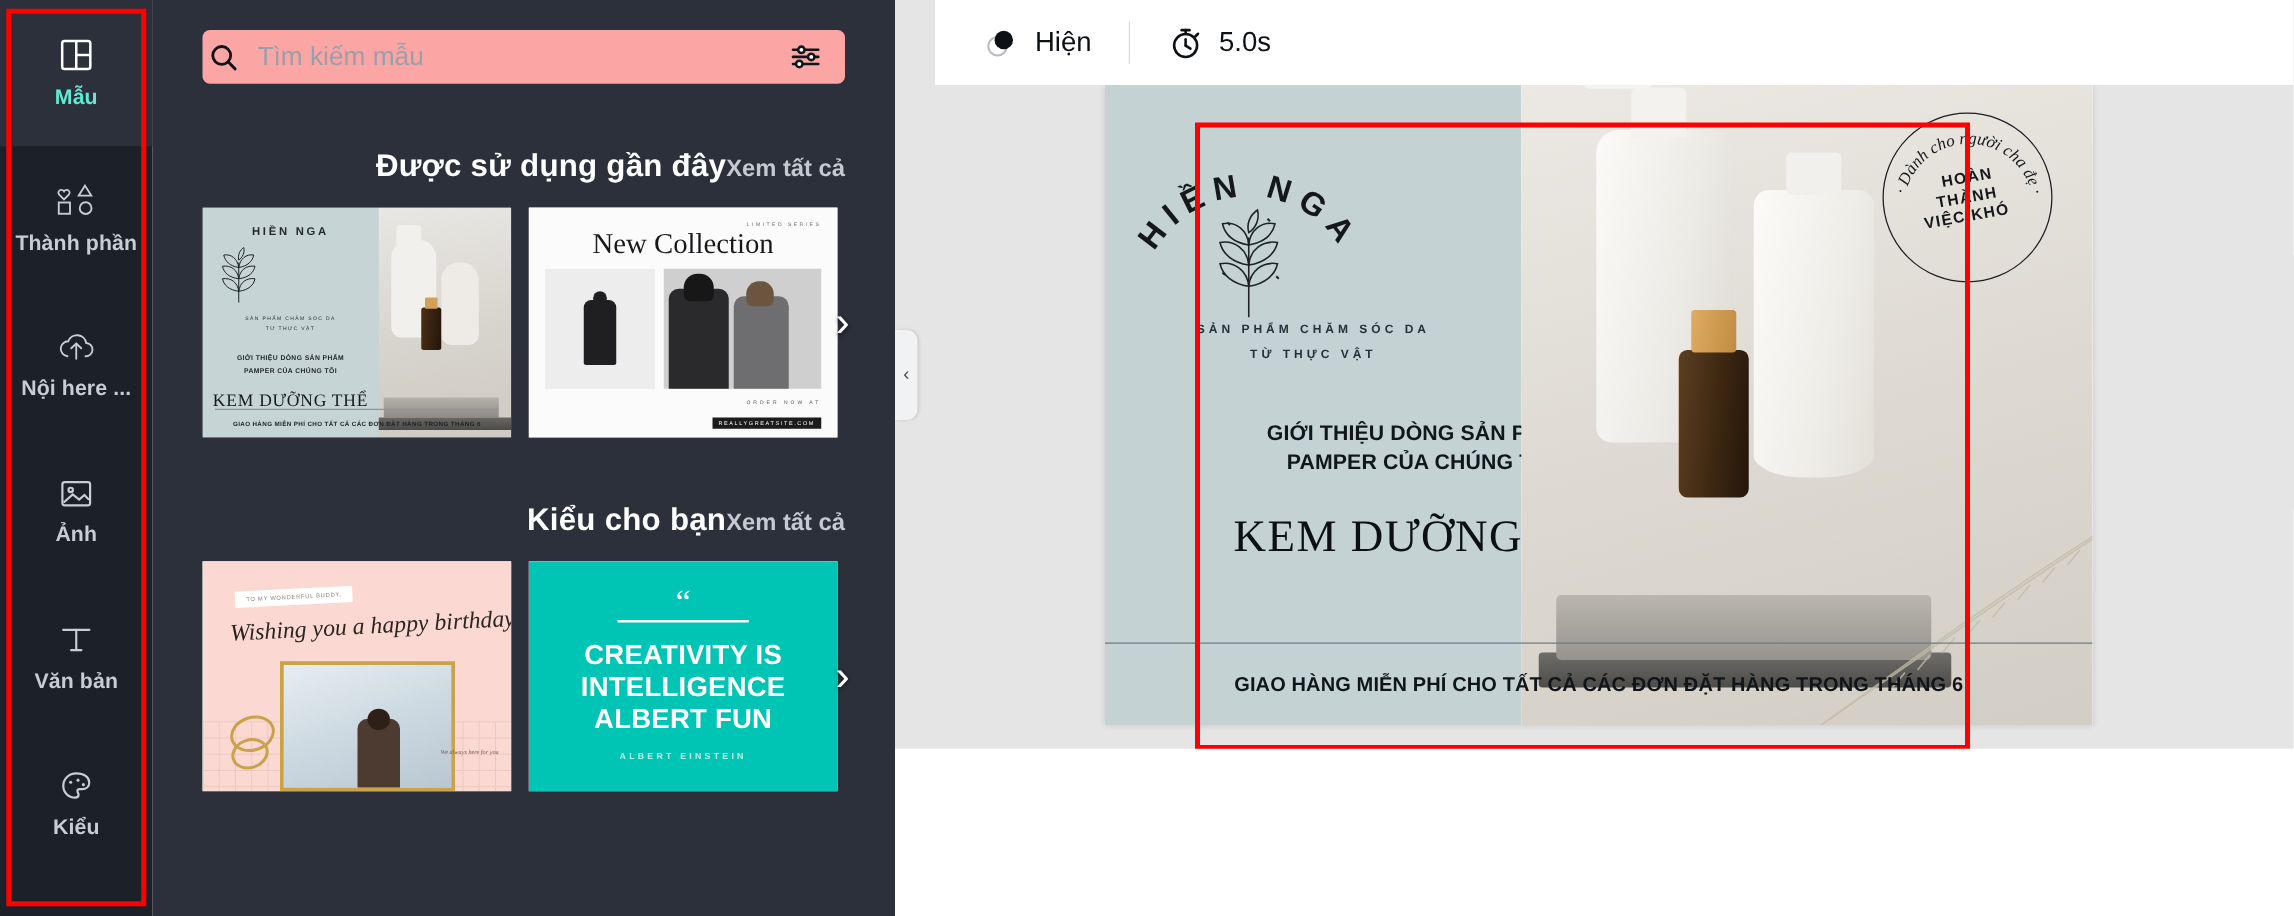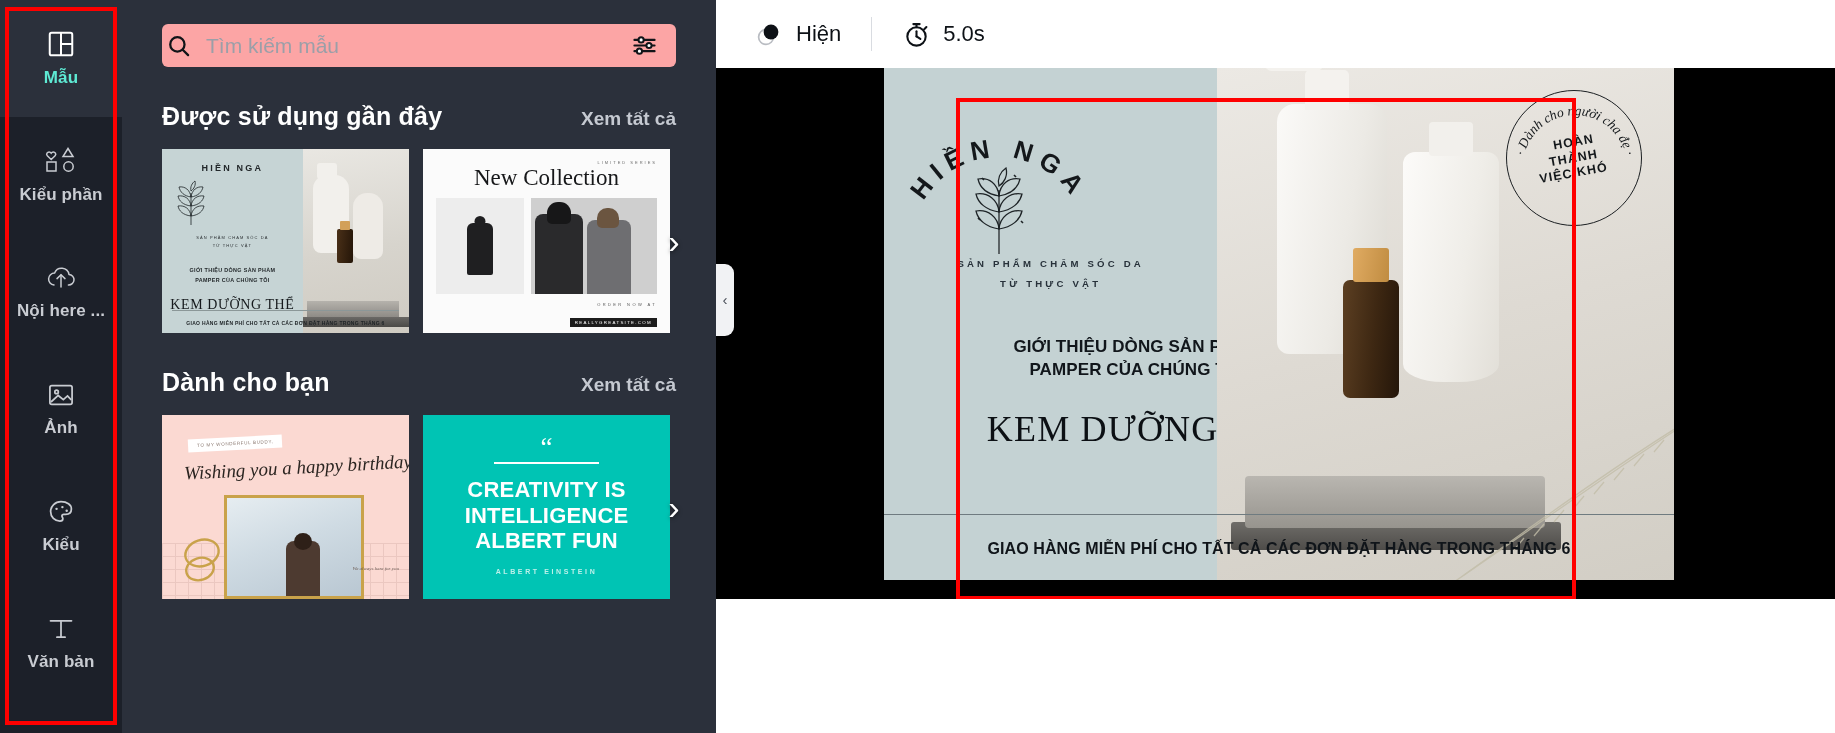--- a/index.html
+++ b/index.html
@@ -66,23 +66,23 @@
   }
   .search-input {
     flex: 1; border: none; outline: none;
     font-size: 21px; color: #3b3f49;
     font-family: "Liberation Sans", sans-serif;
     background: transparent;
   }
   .search-input::placeholder { color: #9b9fa8; }
 
   .section-head {
-    display: flex; align-items: baseline; justify-content: space-between;
+    display: flex; align-items: baseline; justify-content: flex-end;
     padding: 0 40px;
-    margin-top: 35px;
+    margin-top: 52px;
   }
   .section-title { color: #fff; font-size: 25px; font-weight: 700; letter-spacing: .2px; }
   .section-link { color: #c5c9d1; font-size: 19px; font-weight: 700; cursor: pointer; }
 
   .cards-row { position: relative; margin-top: 18px; padding-left: 40px; height: 184px; }
   .cards-strip { display: flex; gap: 14px; height: 184px; }
   .card { width: 247px; height: 184px; position: relative; overflow: hidden; cursor: pointer; flex: 0 0 247px; background:#fff; }
 
   .next-arrow {
     position: absolute; right: 22px; top: 50%; transform: translateY(-50%);
@@ -146,22 +146,22 @@
   
   .thumb-quote { width:100%; height:100%; position:relative;
     display:flex; flex-direction:column; align-items:center; justify-content:center; }
   .tq-quote { color:#fff; font-family:"Liberation Serif", serif; font-size:27px; line-height:.6; margin-bottom: 7px;}
   .tq-rule { width: 105px; height:2px; background:#fff; margin-bottom: 13px; }
   .tq-text { color:#fff; font-size:22px; font-weight:700; line-height:1.14; letter-spacing:.2px; text-align:center; }
   .tq-author { color:#bdf0ea; font-size:7px; letter-spacing:2.6px; margin-top:15px; font-weight:700; }
 
   
   .stage {
-    flex: 1; height: 599px; background: #000000;
-    position: relative; overflow: hidden;
+    flex: 1; height: 599px; background: #e5e5e5;
+    position: relative; overflow: hidden; padding-left: 32px;
   }
   .collapse-handle {
     position:absolute; left: 0; top: 50%; transform: translateY(-50%);
     width: 18px; height: 72px; background:#f1f2f4;
     border-radius: 0 9px 9px 0;
     display:flex; align-items:center; justify-content:center;
     color:#4a4f59; font-size: 15px; cursor:pointer;
     box-shadow: 1px 0 3px rgba(0,0,0,.12);
     z-index: 6;
   }
@@ -266,21 +266,21 @@
 
     <div class="rail-item">
       <span class="ri-ico">
         <svg width="34" height="30" viewBox="0 0 34 30" fill="none" stroke="#c9ccd2" stroke-width="1.5">
           <path d="M4 4.6c1-1.6 3.2-1.6 4.2 0 .5.8.4 1.9-.3 2.6L4 11 .1 7.2C-.6 6.5-.7 5.4-.2 4.6c1-1.6 3.2-1.6 4.2 0z" transform="translate(3.2,2.5)"></path>
           <path d="M24 2.5 l5 8 h-10 z"></path>
           <rect x="3" y="16" width="9" height="9"></rect>
           <circle cx="24.5" cy="20.5" r="4.7"></circle>
         </svg>
       </span>
-      <span class="ri-lbl">Kiểu phần</span>
+      <span class="ri-lbl">Thành phần</span>
     </div>
 
     <div class="rail-item">
       <span class="ri-ico">
         <svg width="32" height="28" viewBox="0 0 32 28" fill="none" stroke="#c9ccd2" stroke-width="1.5" stroke-linecap="round">
           <path d="M9 21a6 6 0 0 1 .6-11.97A7.5 7.5 0 0 1 24 10.4a5.3 5.3 0 0 1-.6 10.6"></path>
           <line x1="16" y1="23" x2="16" y2="11"></line>
           <polyline points="12,14.6 16,10.8 20,14.6"></polyline>
         </svg>
       </span>
@@ -289,43 +289,43 @@
 
     <div class="rail-item">
       <span class="ri-ico">
         <svg width="30" height="28" viewBox="0 0 24 24" fill="none" stroke="#c9ccd2" stroke-width="1.5">
           <rect x="2.5" y="4" width="19" height="16" rx="1.6"></rect>
           <circle cx="8.2" cy="9.4" r="1.5"></circle>
           <polyline points="3.4,18 9.6,12.4 14,16 17.6,12.8 20.8,16.2"></polyline>
         </svg>
       </span>
       <span class="ri-lbl">Ảnh</span>
+    </div>
+
+    <div class="rail-item">
+      <span class="ri-ico">
+        <svg width="28" height="28" viewBox="0 0 24 24" fill="none" stroke="#c9ccd2" stroke-width="1.5" stroke-linecap="round">
+          <line x1="3" y1="5" x2="21" y2="5"></line>
+          <line x1="12" y1="5" x2="12" y2="19"></line>
+          <line x1="8.5" y1="19" x2="15.5" y2="19"></line>
+        </svg>
+      </span>
+      <span class="ri-lbl">Văn bản</span>
     </div>
 
     <div class="rail-item">
       <span class="ri-ico">
         <svg width="30" height="28" viewBox="0 0 24 24" fill="none" stroke="#c9ccd2" stroke-width="1.5">
           <path d="M12 3.2c-5 0-8.9 3.7-8.9 8.4 0 4.7 3.6 8.2 8 8.2 1.6 0 2.5-.9 2.5-2 0-1-.8-1.5-.8-2.4 0-.8.6-1.4 1.6-1.4h1.6c3 0 4.9-1.9 4.9-4.6 0-3.6-3.6-6.2-8.9-6.2z"></path>
           <circle cx="8.2" cy="9.3" r="1.05" fill="#c9ccd2" stroke="none"></circle>
           <circle cx="13.2" cy="7.8" r="1.05" fill="#c9ccd2" stroke="none"></circle>
           <circle cx="16.9" cy="10.9" r="1.05" fill="#c9ccd2" stroke="none"></circle>
         </svg>
       </span>
       <span class="ri-lbl">Kiểu</span>
-    </div>
-
-    <div class="rail-item">
-      <span class="ri-ico">
-        <svg width="28" height="28" viewBox="0 0 24 24" fill="none" stroke="#c9ccd2" stroke-width="1.5" stroke-linecap="round">
-          <line x1="3" y1="5" x2="21" y2="5"></line>
-          <line x1="12" y1="5" x2="12" y2="19"></line>
-          <line x1="8.5" y1="19" x2="15.5" y2="19"></line>
-        </svg>
-      </span>
-      <span class="ri-lbl">Văn bản</span>
     </div>
 
     <div class="rail-highlight" style="border-color: rgb(255, 0, 0);"></div>
   </div>
 
   <div class="panel">
 
     <div class="search-wrap">
       <div class="search-box">
         <span>
@@ -415,21 +415,21 @@
             <div class="tf-order">ORDER NOW AT</div>
             <div class="tf-site"><span>REALLYGREATSITE.COM</span></div>
           </div>
         </div>
 
       </div>
       <div class="next-arrow">›</div>
     </div>
 
     <div class="section-head">
-      <div class="section-title">Dành cho bạn</div>
+      <div class="section-title">Kiểu cho bạn</div>
       <div class="section-link">Xem tất cả</div>
     </div>
 
     <div class="cards-row">
       <div class="cards-strip">
 
         <div class="card">
           <div class="thumb-bday">
             <div class="tb-grid"></div>
             <div class="tb-tag">TO MY WONDERFUL BUDDY,</div>

